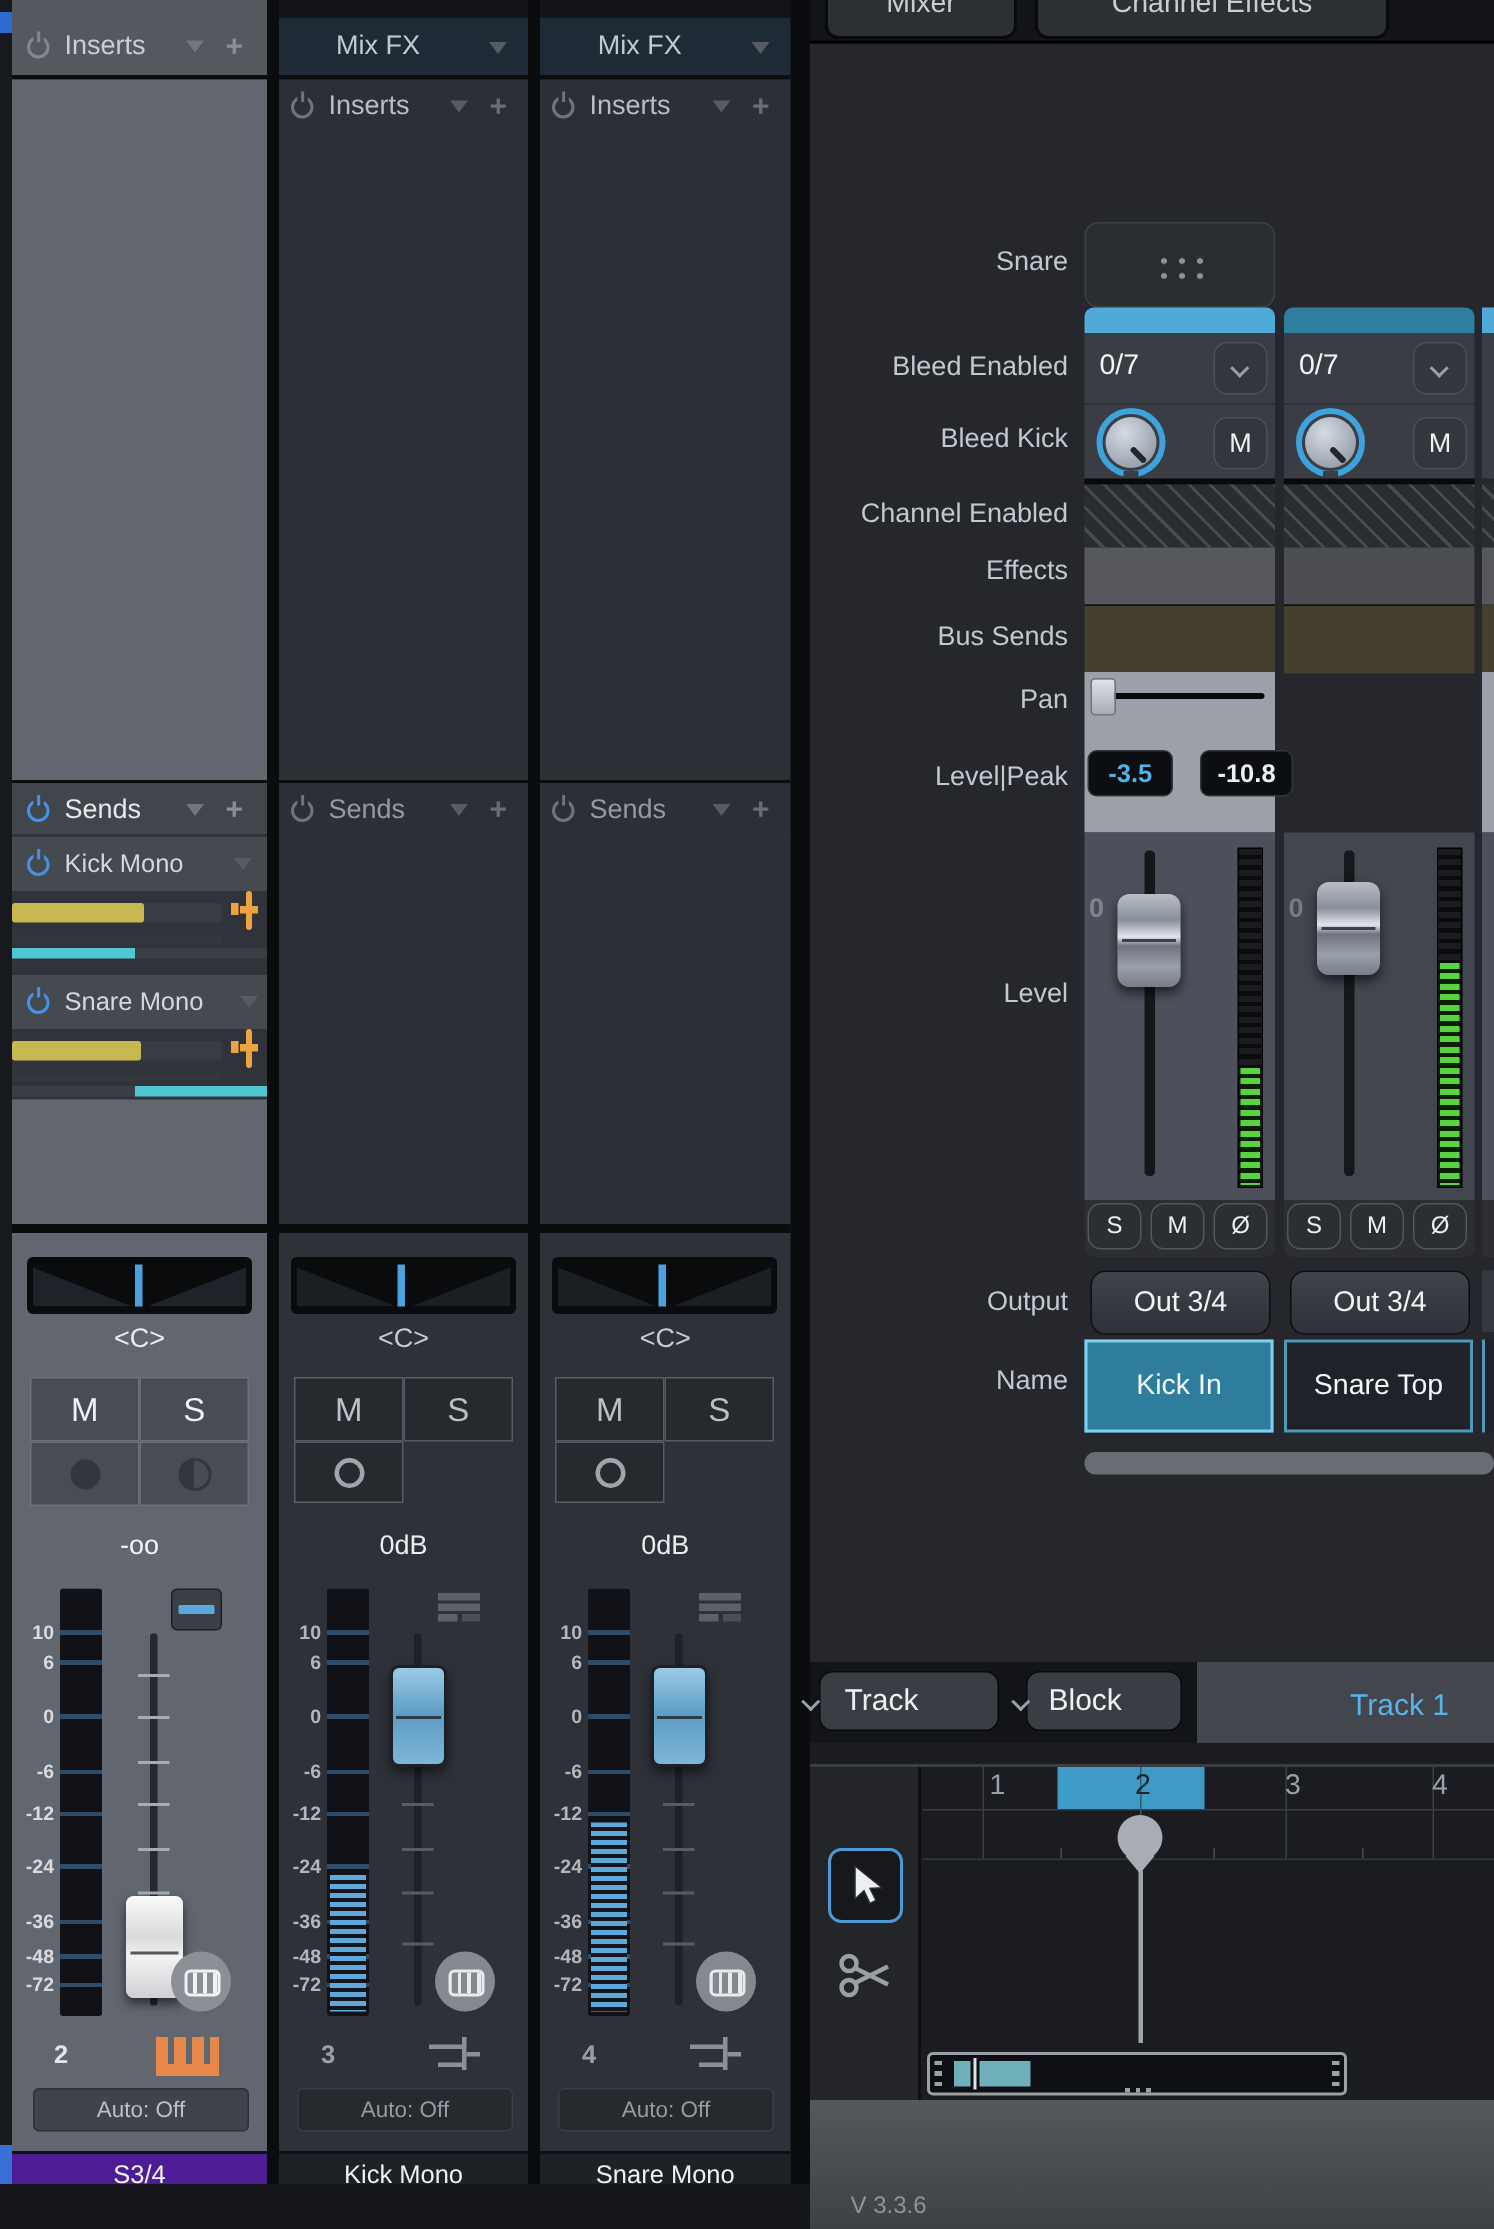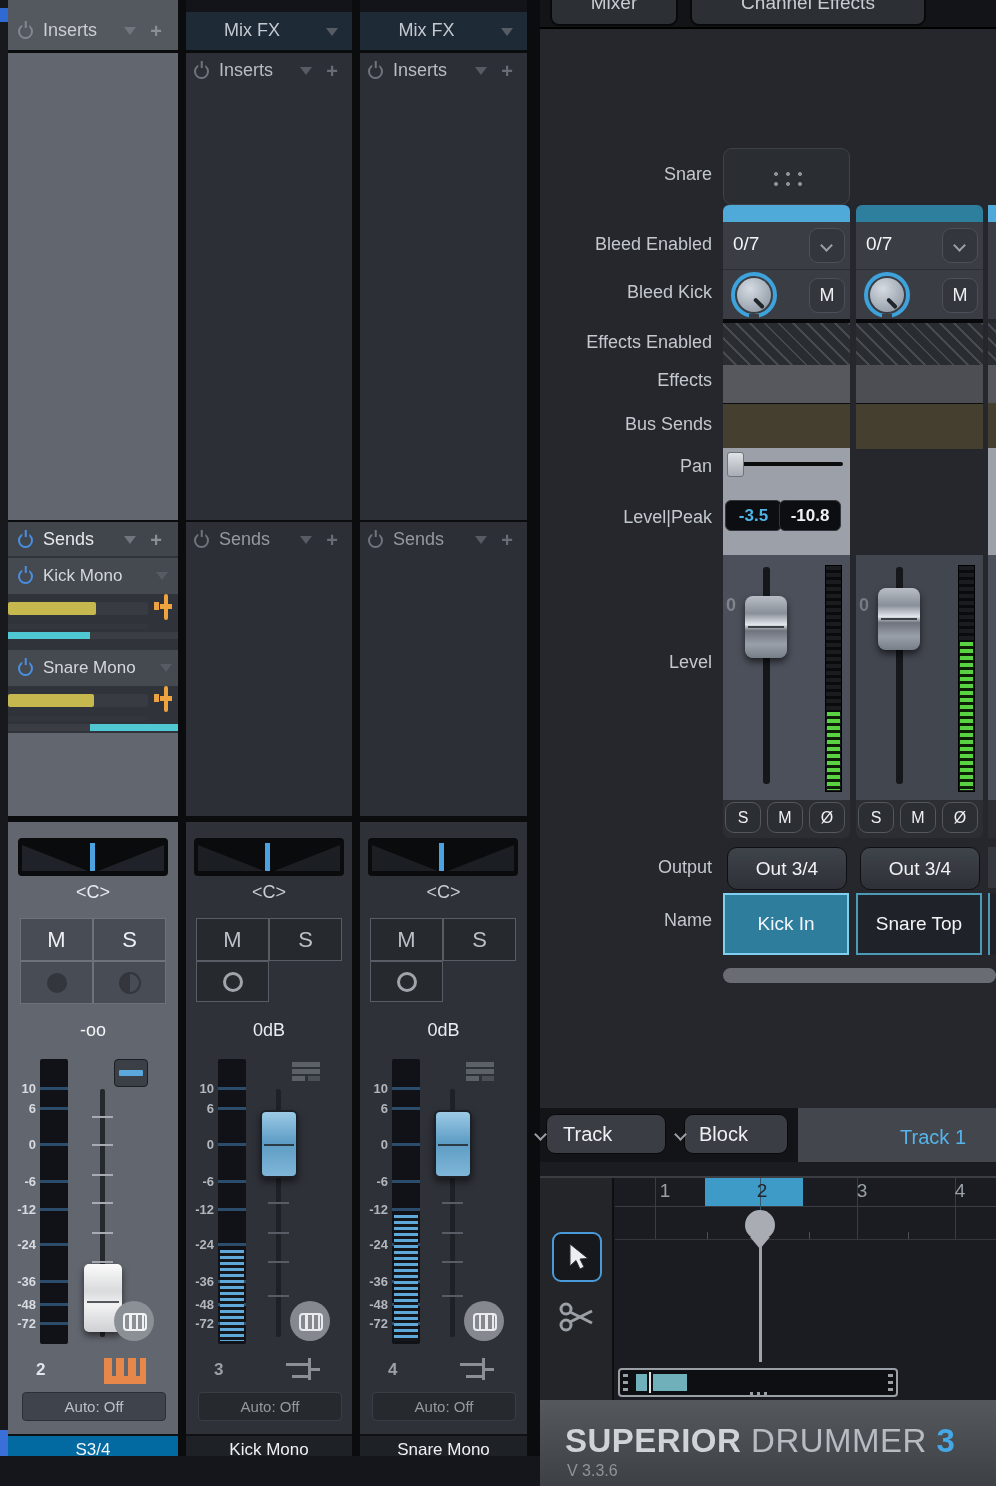--- a/index.html
+++ b/index.html
@@ -183,21 +183,21 @@
         </div>
       </div>
 
       <div class="a" style="left:0;right:0;top:534px;height:30px">
         <span class="a" style="left:28px;top:4px;font-size:17px;font-weight:bold;color:#e2e5e9">2</span>
         <div class="a" style="left:96px;top:2px;width:42px;height:26px;background:linear-gradient(0deg,#e8874a 0 8px,transparent 8px),repeating-linear-gradient(90deg,#e8874a 0 8px,rgba(0,0,0,0) 8px 12px)"></div>
       </div>
       <div class="a f" style="left:14px;top:570px;width:142px;height:27px;background:#3f434b;border:1px solid #2c2f35;border-radius:4px;font-size:15px;color:#bbbfc6">
         <span>Auto: Off</span>
       </div>
-      <div class="a f" style="left:0;right:0;top:612px;height:28px;background:#0369a1;border-top:2px solid #0f1114;border-radius:0 0 6px 6px;font-size:17px;color:#f2f4f6">
+      <div class="a f" style="left:0;right:0;top:612px;height:28px;background:#4c1d95;border-top:2px solid #0f1114;border-radius:0 0 6px 6px;font-size:17px;color:#f2f4f6">
         <span>S3/4</span>
       </div>
     </div>
   </div>
 
   <div class="a" style="left:186px;top:0;width:166px;height:1456px">
     <div class="a" style="left:0;right:0;top:0;height:12px;background:#121419"></div>
     <div class="a" style="left:0;right:0;top:12px;height:38px;background:#1f2a37;border-bottom:3px solid #0b0c0e">
       <span class="a" style="left:0;right:34px;top:8px;text-align:center;font-size:18px;color:#c4c9cf">Mix FX</span>
       <span class="tri dim a" style="right:14px;top:16px"></span>
@@ -389,21 +389,21 @@
         <span>Mixer</span>
       </div>
       <div class="a f" style="left:150px;top:-20px;width:232px;height:42px;background:#2c2f34;border:2px solid #08090b;border-radius:9px;font-size:19px;color:#c9cdd3">
         <span>Channel Effects</span>
       </div>
     </div>
 
     <span class="sdlab" style="top:164px">Snare</span>
     <span class="sdlab" style="top:234px">Bleed Enabled</span>
     <span class="sdlab" style="top:282px">Bleed Kick</span>
-    <span class="sdlab" style="top:332px">Effects Enabled</span>
+    <span class="sdlab" style="top:332px">Channel Enabled</span>
     <span class="sdlab" style="top:370px">Effects</span>
     <span class="sdlab" style="top:414px">Bus Sends</span>
     <span class="sdlab" style="top:456px">Pan</span>
     <span class="sdlab" style="top:507px">Level|Peak</span>
     <span class="sdlab" style="top:652px">Level</span>
     <span class="sdlab" style="top:857px">Output</span>
     <span class="sdlab" style="top:910px">Name</span>
 
     <div class="a" style="left:183px;top:148px;width:127px;height:57px;background:#2a2d32;border:1px solid #3e4248;border-radius:9px;box-sizing:border-box">
       <div class="dots6 a" style="left:46px;top:20px;width:34px;height:17px"></div>
@@ -428,21 +428,21 @@
       <div class="a" style="left:0;right:1px;top:319px;height:4px;background:#08090b"></div>
       <div class="hatch a" style="left:0;right:1px;top:323px;height:42px"></div>
       <div class="a" style="left:0;right:1px;top:365px;height:38px;background:#56585d"></div>
       <div class="a" style="left:0;right:1px;top:403px;height:45px;background:#453f30;border-top:1px solid #0d0d10"></div>
       <div class="a" style="left:0;right:1px;top:448px;height:107px;background:#9ca0a8">
         <div class="a" style="left:6px;top:14px;width:114px;height:4px;background:#0a0b0d;border-radius:2px"></div>
         <div class="a" style="left:4px;top:4px;width:15px;height:23px;background:linear-gradient(180deg,#dfe2e6,#a8acb3);border:1px solid #6f737a;border-radius:3px"></div>
         <div class="pkbox" style="left:2px;top:52px;width:57px;color:#4fb4e8">
             <span>-3.5</span>
           </div>
-        <div class="pkbox" style="left:56px;top:52px;width:62px;color:#eef1f4">
+        <div class="pkbox" style="left:77px;top:52px;width:62px;color:#eef1f4">
             <span>-10.8</span>
           </div>
       </div>
       <div class="a" style="left:0;right:1px;top:555px;height:245px;background:#4c505a">
         <span class="a" style="left:3px;top:40px;font-size:18px;font-weight:bold;color:#80848c">0</span>
         <div class="a" style="left:40px;top:12px;width:7px;height:217px;background:#15171b;border-radius:3px"></div>
         <div class="capm" style="left:22px;top:41px"></div>
         <div class="gmeter" style="left:102px;top:10px;height:225px">
           <div class="gfill" style="height:78px"></div>
         </div>
@@ -583,21 +583,16 @@
         <div class="a" style="left:3px;top:4px;width:5px;height:17px;background:repeating-linear-gradient(180deg,#9aa0a6 0 3px,transparent 3px 7px)"></div>
         <div class="a" style="right:3px;top:4px;width:5px;height:17px;background:repeating-linear-gradient(180deg,#9aa0a6 0 3px,transparent 3px 7px)"></div>
         <div class="a" style="left:16px;top:4px;width:11px;height:17px;background:#6fb0ba"></div>
         <div class="a" style="left:29px;top:2px;width:2px;height:21px;background:#dfe3e6"></div>
         <div class="a" style="left:33px;top:4px;width:34px;height:17px;background:#6fb0ba"></div>
         <div class="a" style="left:130px;bottom:0px;width:18px;height:3px;background:repeating-linear-gradient(90deg,#9aa0a6 0 3px,transparent 3px 7px)"></div>
       </div>
     </div>
 
     <div class="a" style="left:0;top:1400px;width:456px;height:86px;background:linear-gradient(180deg,#55585d,#3d4045)">
-      <div class="a" style="left:25px;top:22px;font-size:33px;letter-spacing:.5px;white-space:nowrap">
-        <span style="font-weight:800;color:#d0d4d9">SUPERIOR</span>
-        <span style="font-weight:400;color:#b7bcc2">DRUMMER</span>
-        <span style="font-weight:800;color:#45a7e3">3</span>
-      </div>
       <span class="a" style="left:27px;top:62px;font-size:16px;color:#8f939a">V 3.3.6</span>
     </div>
   </div>
 </div>
 
 </body></html>

